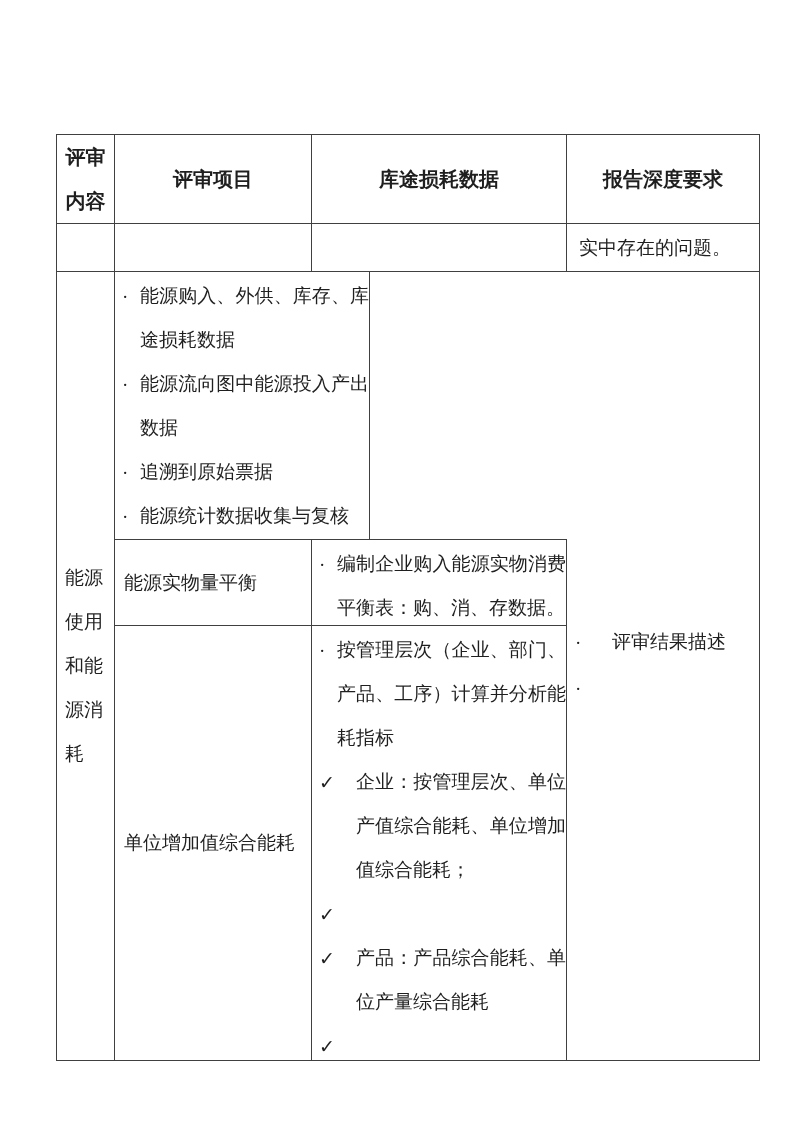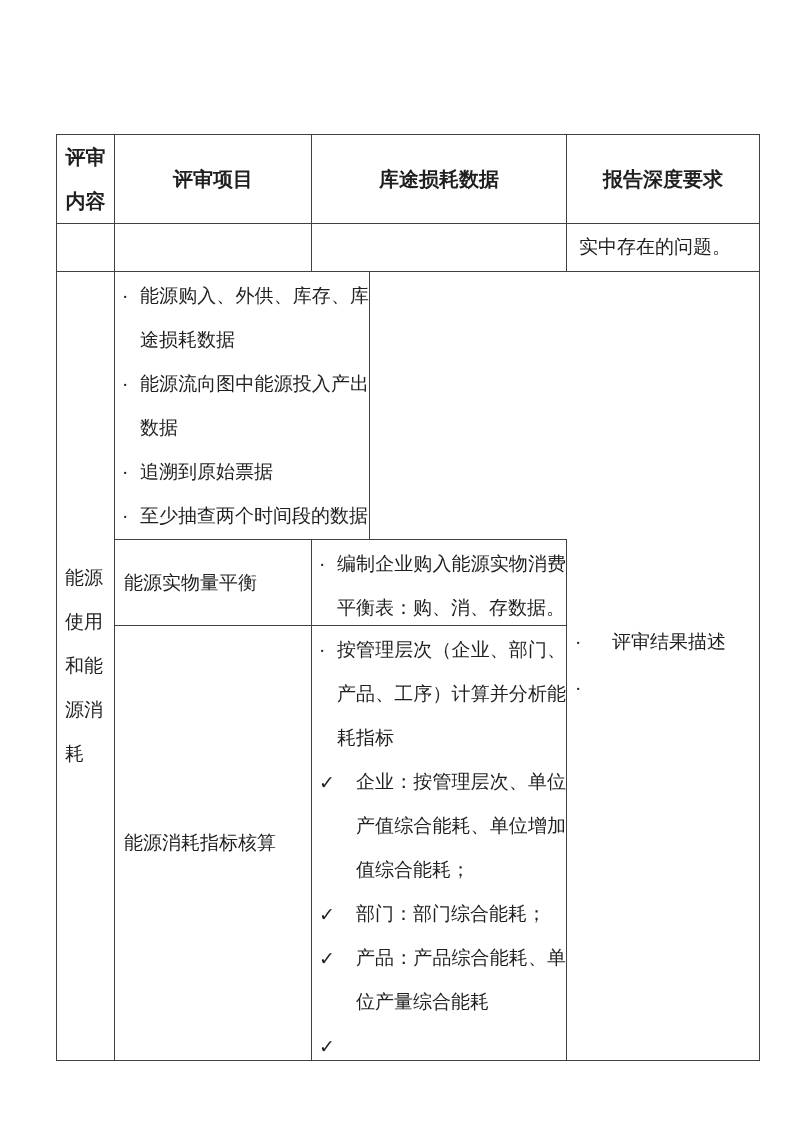--- a/index.html
+++ b/index.html
@@ -40,21 +40,21 @@
     align-items: center;
     justify-content: center;
     text-align: center;
     font-weight: bold;
     font-size: 20px;
   }
   .th.c1 { padding: 0 6px; }
   
   .carryover { display: flex; height: 47px; flex: none; }
   .carryover .cell { height: 100%; }
-  .carryover .c4 { padding: 2px 8px 0 12px; font-family: Liberation Mono, monospace; }
+  .carryover .c4 { padding: 2px 8px 0 12px; }
   
   .tbody { display: flex; flex: 1; min-height: 0; }
   .category-cell {
     display: flex;
     align-items: center;
     padding: 0 8px;
     justify-content: flex-end;
   }
   .category-cell .v-text { width: 100%; }
   .mid { width: 452px; flex: none; display: flex; flex-direction: column; }
@@ -123,53 +123,52 @@
             <div class="req">
               <span class="mk">·</span>
               <span class="tx">能源流向图中能源投入产出数据</span>
             </div>
             <div class="req">
               <span class="mk">·</span>
               <span class="tx">追溯到原始票据</span>
             </div>
             <div class="req">
               <span class="mk">·</span>
-              <span class="tx">至少抽查两个时间段的数据</span>
+              <span class="tx">能源统计数据收集与复核</span>
             </div>
           </div>
         </div>
 
         <div class="subrow subrow-2 bb">
           <div class="item-cell c2 br">
             <div>能源实物量平衡</div>
           </div>
           <div class="req-cell c3 br">
             <div class="req">
               <span class="mk">·</span>
               <span class="tx">编制企业购入能源实物消费平衡表：购、消、存数据。</span>
             </div>
           </div>
         </div>
 
         <div class="subrow subrow-3">
           <div class="item-cell c2 br">
-            <div>能源消耗指标核算</div>
+            <div>单位增加值综合能耗</div>
           </div>
           <div class="req-cell c3 br">
             <div class="req">
               <span class="mk">·</span>
               <span class="tx">按管理层次（企业、部门、产品、工序）计算并分析能耗指标</span>
             </div>
             <div class="req check">
               <span class="mk">✓</span>
               <span class="tx">企业：按管理层次、单位产值综合能耗、单位增加值综合能耗；</span>
             </div>
             <div class="req check">
               <span class="mk">✓</span>
-              <span class="tx">部门：部门综合能耗；</span>
             </div>
             <div class="req check">
               <span class="mk">✓</span>
               <span class="tx">产品：产品综合能耗、单位产量综合能耗</span>
             </div>
             <div class="req check">
               <span class="mk">✓</span>
             </div>
           </div>
         </div>

